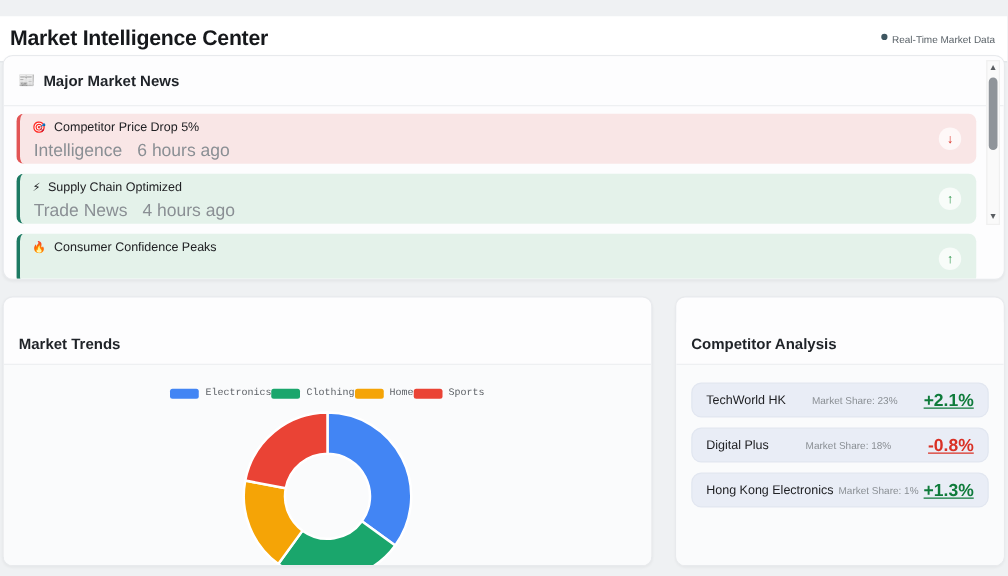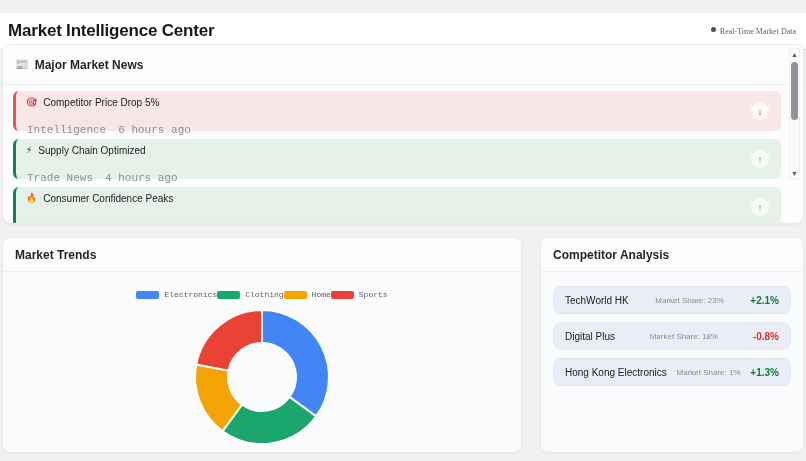--- a/index.html
+++ b/index.html
@@ -10,21 +10,21 @@
   }
 
   
   .app-header {
     position:absolute; top:13px; left:0; right:0; height:37px;
     background:#ffffff; border-bottom:1px solid #dcdfe3;
     display:flex; align-items:center; justify-content:space-between;
     padding:0 10px 0 8px;
   }
   .app-title { font-size:17px; font-weight:bold; color:#16181b; letter-spacing:-0.2px; }
-  .status { display:flex; align-items:flex-start; gap:4px; font-size:8px; color:#5a6268;font-family:Liberation Serif, serif; }
+  .status { display:flex; align-items:flex-start; gap:4px; font-size:8px; color:#5a6268; }
   .status-dot { width:5px; height:5px; border-radius:50%; background:#3e5660; }
 
   
   .card {
     position:absolute; background:#fdfdfe; border:1px solid #e8eaed;
     border-radius:8px; box-shadow:0 1px 2px rgba(0,0,0,0.04); overflow:hidden;
   }
   .card-header {
     display:flex; align-items:center; justify-content:space-between;
     padding:0 12px; border-bottom:1px solid #eef0f2; background:#fdfdfe;
@@ -46,22 +46,22 @@
   }
   .news-item {
     height:40px; margin-bottom:8px; border-radius:6px;
     padding:6px 10px 0 10px; position:relative;
   }
   .news-item.negative { background:#f9e6e6; border-left:3px solid #e25555; }
   .news-item.positive { background:#e4f2ea; border-left:3px solid #1d7a63; }
   .news-title-row { display:flex; align-items:center; gap:6px; }
   .news-icon { font-size:9px; line-height:1; }
   .news-title { font-size:10px; font-weight:normal; color:#202124; }
-  .news-sub { display:flex; gap:12px; margin-top:16px; margin-left:1px;
-              font-size:11px; color:#8a8f94;font-family:Liberation Mono, monospace; }
+  .news-sub { display:flex; gap:12px; margin-top:4px; margin-left:1px;
+              font-size:14px; color:#8a8f94; }
   .news-arrow-badge {
     position:absolute; right:12px; top:50%; transform:translateY(-50%);
     width:18px; height:18px; border-radius:50%;
     background:rgba(255,255,255,0.72);
     display:flex; align-items:center; justify-content:center;
     font-size:10px; font-weight:bold;
   }
   .negative .news-arrow-badge { color:#d93025; }
   .positive .news-arrow-badge { color:#1e8e3e; }
 
@@ -77,21 +77,21 @@
   .scroll-btn.up { top:0; }
   .scroll-btn.down { bottom:0; }
   .scroll-thumb {
     position:absolute; top:13px; left:1px; width:7px; height:58px;
     background:#8f949a; border-radius:4px; cursor:grab;
   }
 
   
   #trends-card { left:2px; top:237px; width:520px; height:216px; }
   #competitors-card { left:540px; right:2px; top:237px; height:216px; }
-  #trends-card .card-header, #competitors-card .card-header { height:34px; }
+  #trends-card .card-header, #competitors-card .card-header { height:34px;margin-top:20px; }
   .panel-body { background:#fafbfc; height:100%; }
 
   
   .legend { display:flex; justify-content:center; align-items:flex-end; padding-top:18px;font-family:Liberation Mono, monospace; }
   .legend-item { display:flex; align-items:center; gap:5px; }
   .legend-box { width:23px; height:8px; border-radius:2px; }
   .legend-label { font-size:8px; color:#5f6368; }
 
   
   #donut-svg { display:block; margin:2px auto 0 auto; }
@@ -99,21 +99,21 @@
   
   .competitor-rows { padding:14px 12px 0 12px; }
   .competitor-row {
     height:28px; margin-bottom:8px; border-radius:8px;
     background:#e9edf6; border:1px solid #e1e6f0;
     display:flex; align-items:center; justify-content:space-between;
     padding:0 11px;
   }
   .competitor-name { font-size:10px; font-weight:normal; color:#202124; }
   .competitor-share { font-size:8px; color:#8a8f94; }
-  .competitor-change { font-size:10px; font-weight:bold; }
+  .competitor-change { font-size:14px; font-weight:bold;text-decoration:underline; }
   .trend-up .competitor-change { color:#0f7b3b; }
   .trend-down .competitor-change { color:#d93025; }
 </style>
 </head>
 <body>
 
 <div class="app-header">
   <div class="app-title">Market Intelligence Center</div>
   <div class="status">
     <span class="status-dot"></span>

